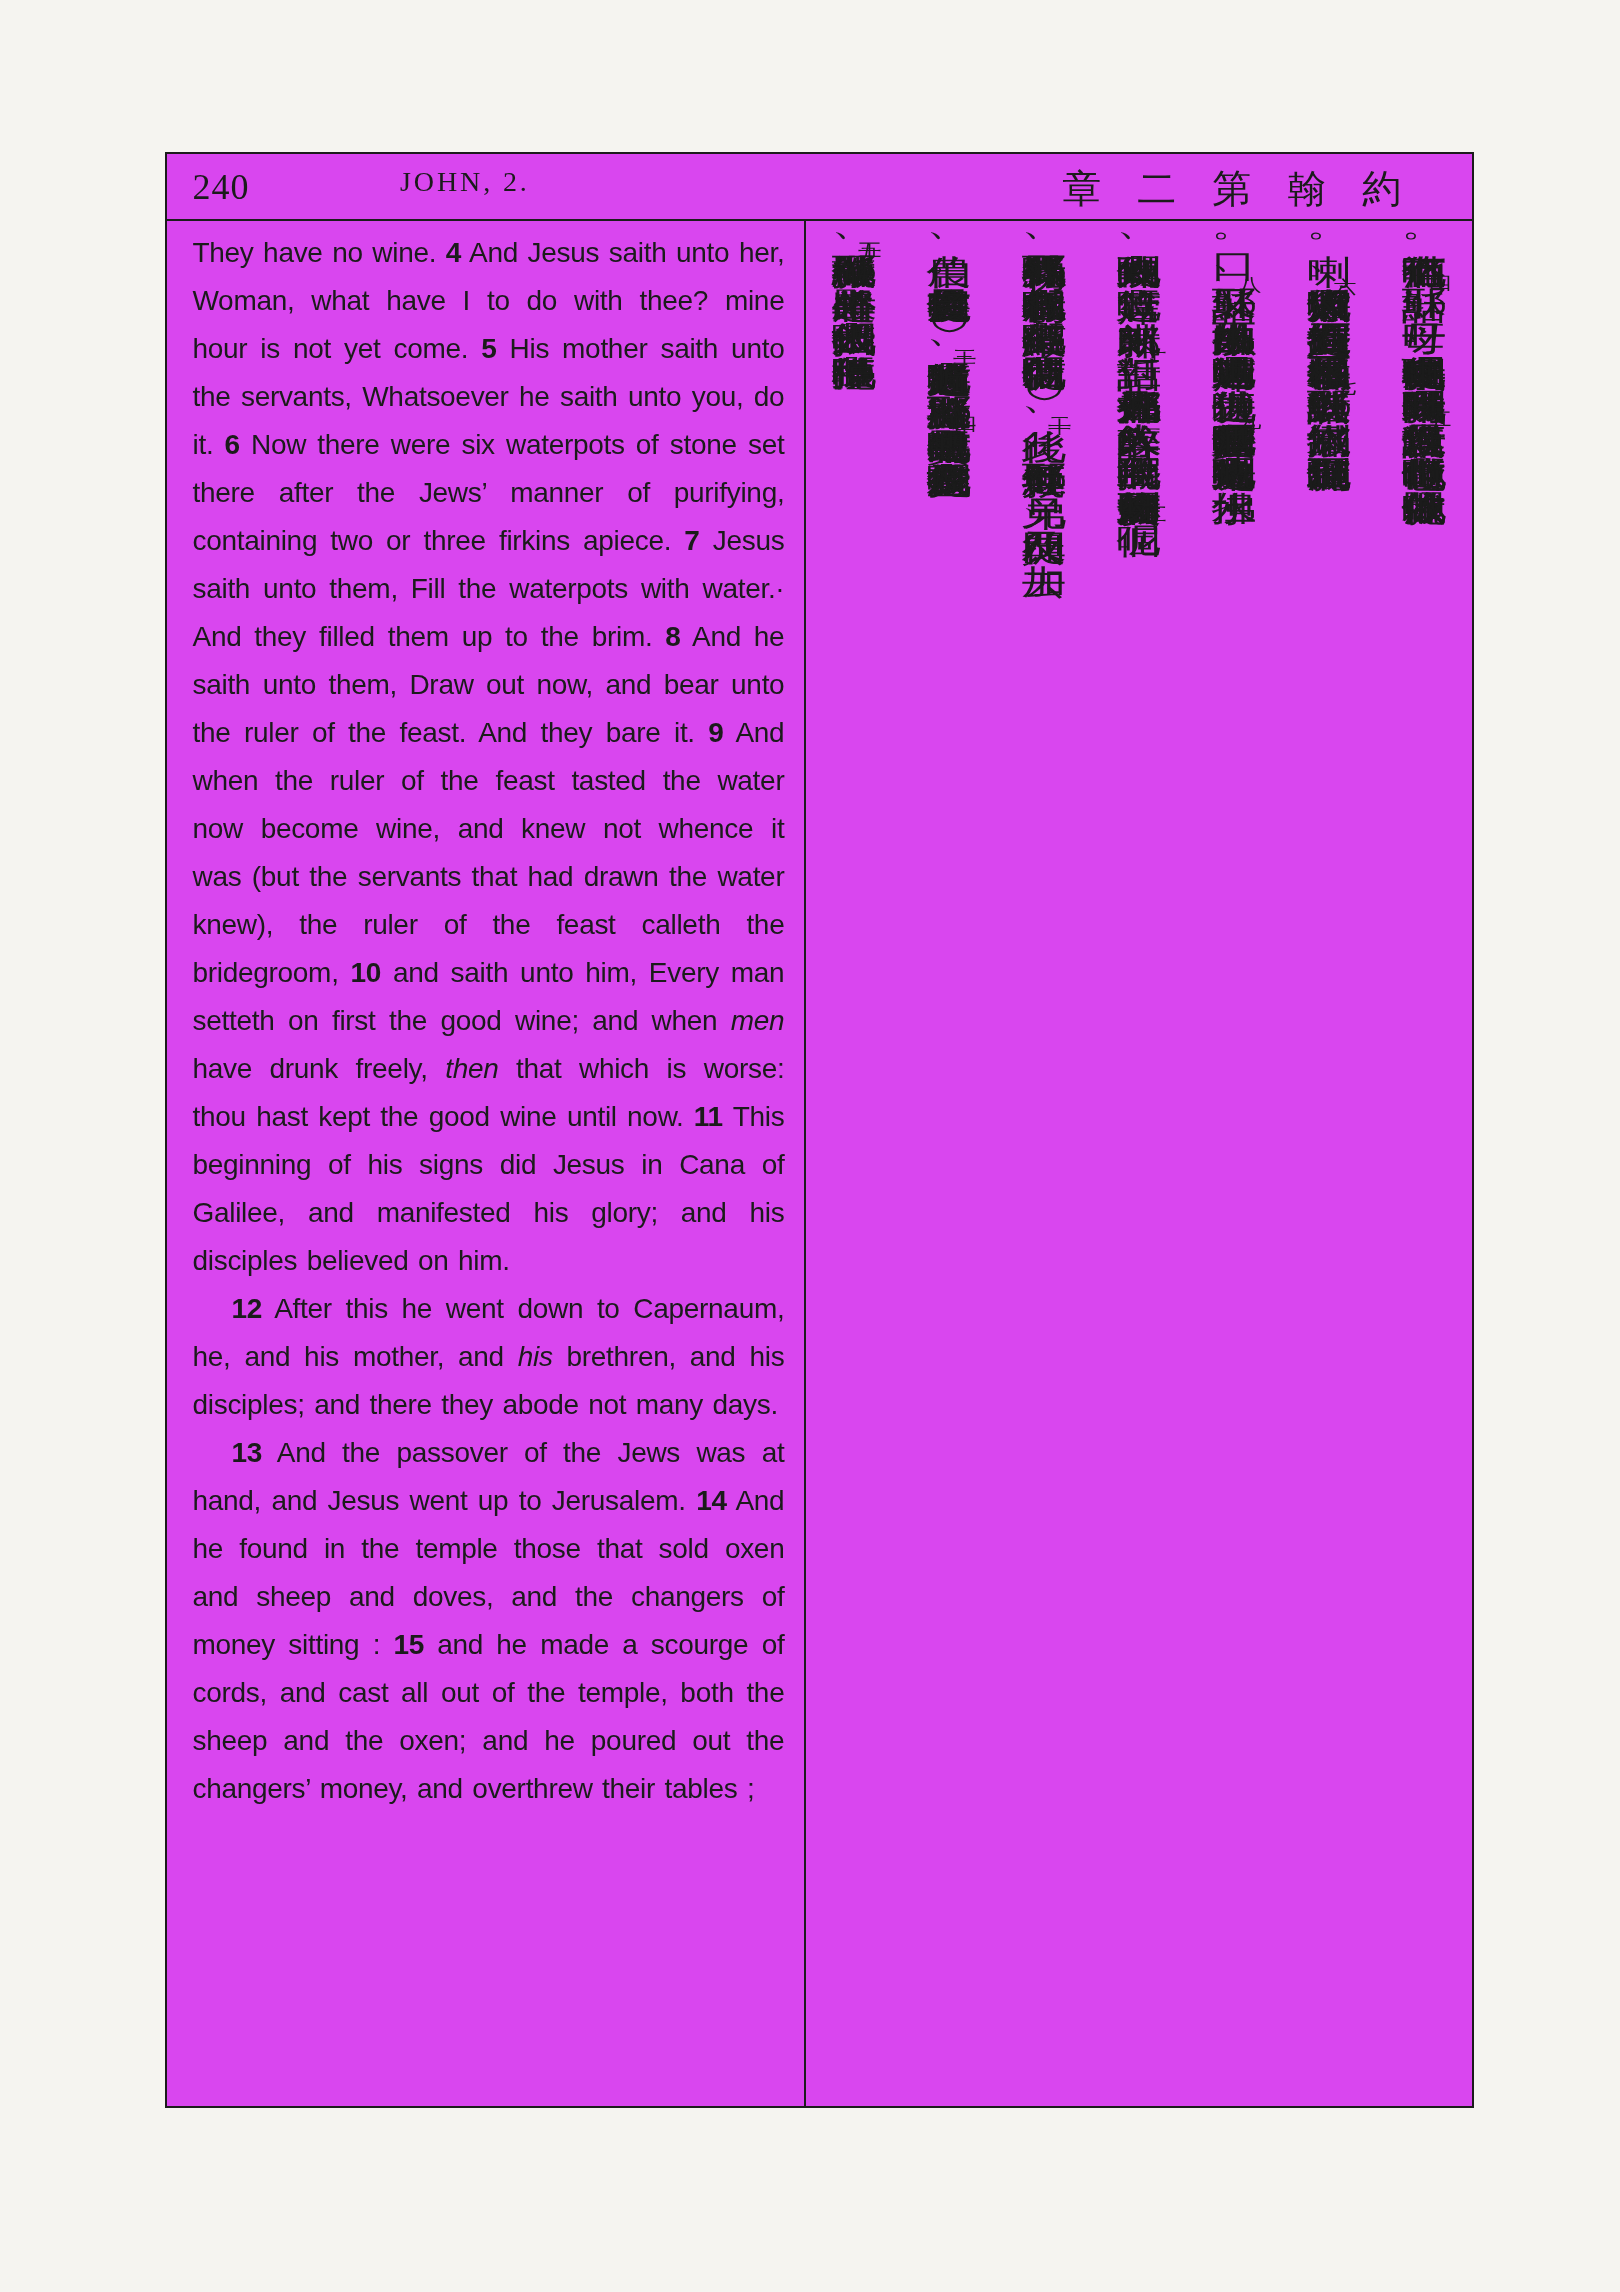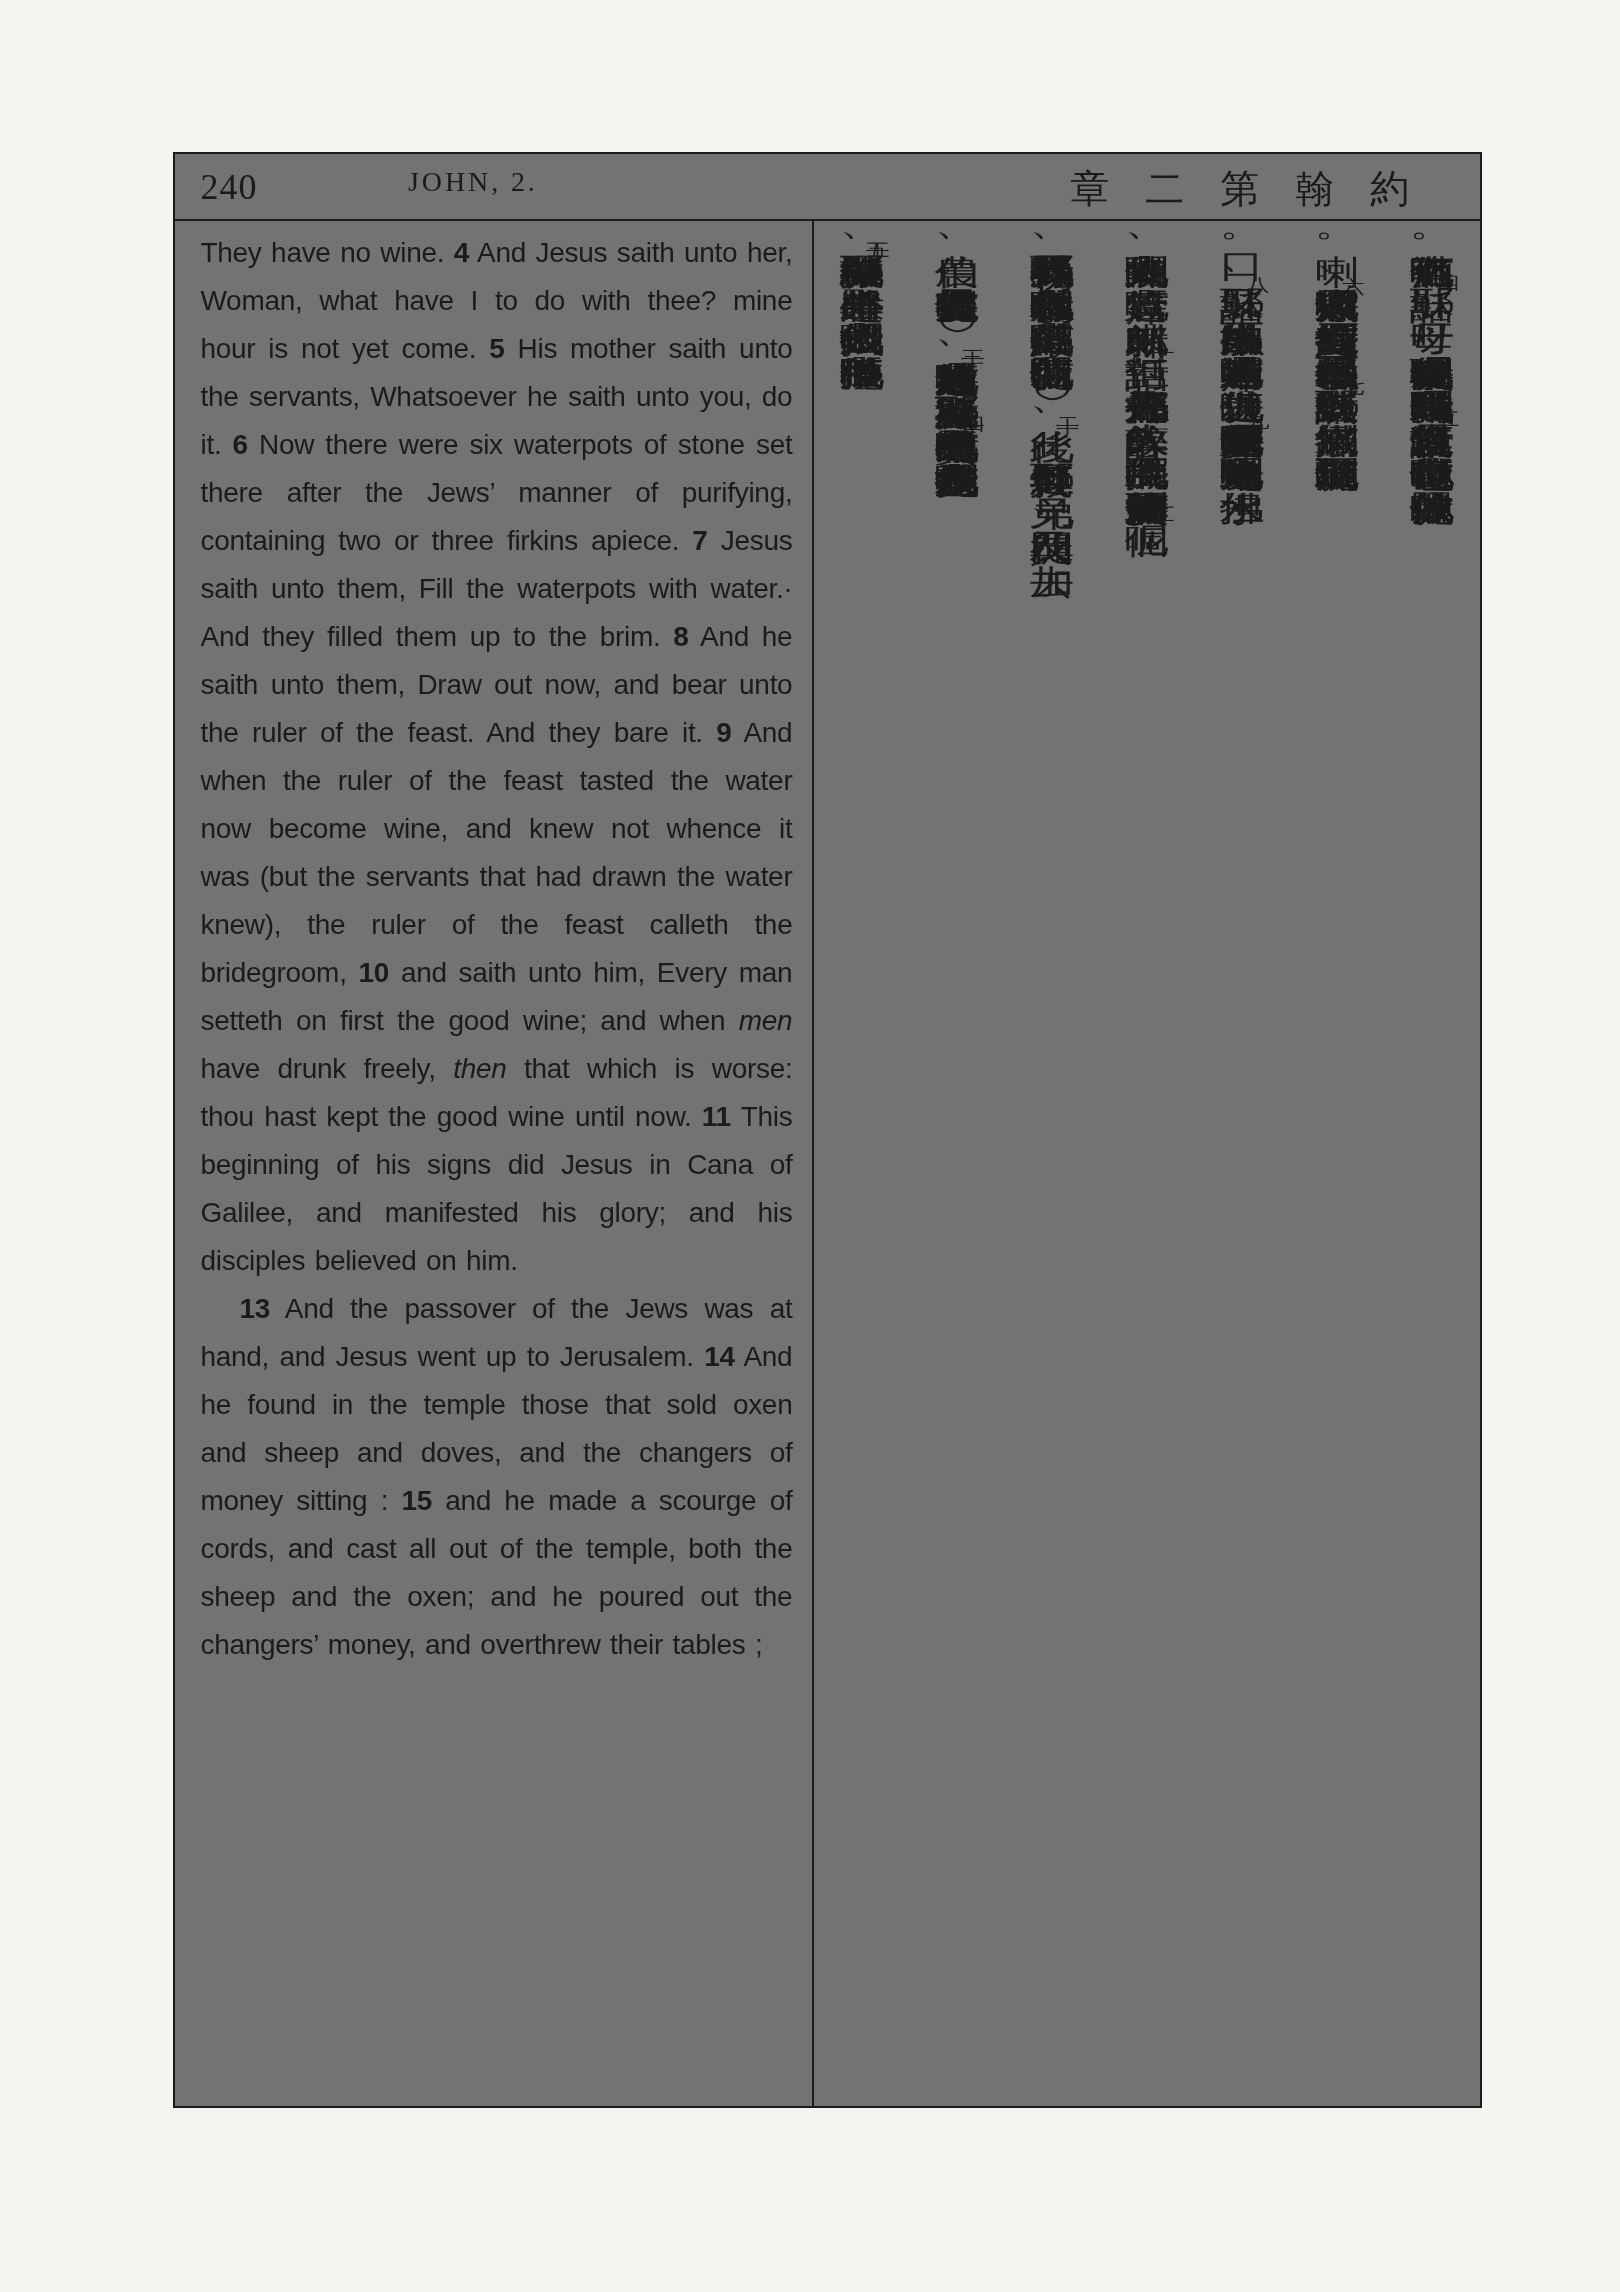--- a/index.html
+++ b/index.html
@@ -1,18 +1,18 @@
 <!DOCTYPE html>
 <html><head>
 <meta charset="utf-8">
 <style>
   html,body{margin:0;padding:0;background:#f5f4f0;color:#1b1b1b;}
   .scan{position:relative;width:1620px;height:2293px;background:#f5f4f0;overflow:hidden;}
-  .page-box{position:absolute;left:173px;top:152px;width:1309px;height:1956px;
-    border:2.9px solid #1c1c1c;box-sizing:border-box;background:#737373;}
+  .page-box{position:absolute;left:165px;top:152px;width:1309px;height:1956px;
+    border:2.9px solid #1c1c1c;box-sizing:border-box;background:#d946ef;}
   
   .header{position:relative;height:65px;border-bottom:2.9px solid #1c1c1c;
     font-family:"Liberation Serif",serif;}
   .pnum{position:absolute;left:25.5px;top:11.8px;font-size:36px;letter-spacing:1px;}
   .etitle{position:absolute;left:233px;top:11.8px;font-size:28px;letter-spacing:2.9px;}
   .ctitle{position:absolute;right:59px;top:7.8px;font-size:39px;letter-spacing:11.8px;
     font-family:"DejaVu Serif","DejaVu Sans",serif;white-space:nowrap;}
   
   .content{display:flex;height:1886px;}
   .english{width:639px;flex:0 0 639px;box-sizing:border-box;padding:7.8px 19.6px 0 25.5px;
@@ -37,20 +37,21 @@
 <div class="scan">
   <div class="page-box">
     <div class="header">
       <span class="pnum">240</span>
       <span class="etitle">JOHN, 2.</span>
       <span class="ctitle">章 二 第 翰 約</span>
     </div>
     <div class="content">
       <div class="english">
           <p><span>They have no wine.  </span><b>4</b><span> And Jesus saith unto her, Woman, what have I to do with thee? mine hour is not yet come.  </span><b>5</b><span> His mother saith unto the servants, Whatsoever he saith unto you, do it.  </span><b>6</b><span> Now there were six waterpots of stone set there after the Jews’ manner of purifying, containing two or three firkins apiece.  </span><b>7</b><span> Jesus saith unto them, Fill the waterpots with water.· And they filled them up to the brim.  </span><b>8</b><span> And he saith unto them, Draw out now, and bear unto the ruler of the feast.  And they bare it.  </span><b>9</b><span> And when the ruler of the feast tasted the water now become wine, and knew not whence it was (but the servants that had drawn the water knew), the ruler of the feast calleth the bridegroom, </span><b>10</b><span> and saith unto him, Every man setteth on first the good wine; and when </span><i>men</i><span> have drunk freely, </span><i>then</i><span> that which is worse: thou hast kept the good wine until now.  </span><b>11</b><span> This beginning of his signs did Jesus in Cana of Galilee, and manifested his glory; and his disciples believed on him.</span></p>
+          <p class="ind"><b>12</b><span> After this he went down to Capernaum, he, and his mother, and </span><i>his</i><span> brethren, and his disciples; and there they abode not many days.</span></p>
           <p class="ind"><b>13</b><span> And the passover of the Jews was at hand, and Jesus went up to Jerusalem.  </span><b>14</b><span> And he found in the temple those that sold oxen and sheep and doves, and the changers of money sitting :  </span><b>15</b><span> and he made a scourge of cords, and cast all out of the temple, both the sheep and the oxen; and he poured out the changers’ money, and overthrew their tables ;</span></p>
         </div>
       <div class="chinese">
           <div class="ccol"><span class="ct">佢哋冇酒咯。</span><span class="vnum">四</span><span class="ct">耶穌話、母呀、呢件事由得我處理喇、我嘅時候尚未到呀。</span><span class="vnum">五</span><span class="ct">佢母親對使喚人話、佢叫你哋做乜嘢、你哋就照依做</span></div>
           <div class="ccol"><span class="ct">喇。</span><span class="vnum">六</span><span class="ct">照</span><span class="pn">猶太</span><span class="ct">人潔淨嘅例、有六個石缸擺在個處、每個可以載得兩三桶水。</span><span class="vnum">七</span><span class="ct">耶穌對使喚人話、搣水倒滿缸、佢哋就倒滿至到缸</span></div>
           <div class="ccol"><span class="ct">口。</span><span class="vnum">八</span><span class="ct">耶穌又話、如今可以拂的出來、送過管筵席嘅喇、佢哋就送去。</span><span class="vnum">九</span><span class="ct">管筵席嘅嘗吓個的水變嘅酒、唔知到從邊處來嘅、但拂水</span></div>
           <div class="ccol"><span class="ct">嘅使喚人知到、管筵席嘅、就叫新郎來、</span><span class="vnum">十</span><span class="ct">對佢話、凡人都係先擺好酒、等人客飲醉、至擺次的嘅、你反將好酒留到如今呀。</span><span class="vnum">十一</span><span class="ct">呢個</span></div>
           <div class="ccol"><span class="ct">係耶穌初行嘅異兆、係在</span><span class="pn">加利利</span><span class="ct">嘅</span><span class="pn">加拿</span><span class="ct">行嘅、顯出佢嘅榮耀、佢嘅門徒就信佢。○</span><span class="vnum">十二</span><span class="ct">此後、耶穌共佢母親、兄弟、與及門徒、去</span><span class="pn">加</span></div>
           <div class="ccol"><span class="pn">伯農</span><span class="ct">、在個處住曉冇幾多日。○</span><span class="vnum">十三</span><span class="pn">猶太</span><span class="ct">人嘅逾越節將近、耶穌就上</span><span class="pn">耶路撒冷</span><span class="ct">。</span><span class="vnum">十四</span><span class="ct">遇見殿中有賣牛羊白鴿嘅、及有找錢嘅坐倒處、</span></div>
           <div class="ccol"><span class="vnum">十五</span><span class="ct">耶穌就搣繩做鞭、將牛羊趕出殿外、倒出找錢人嘅銀、推跌佢哋嘅檯。</span></div>

